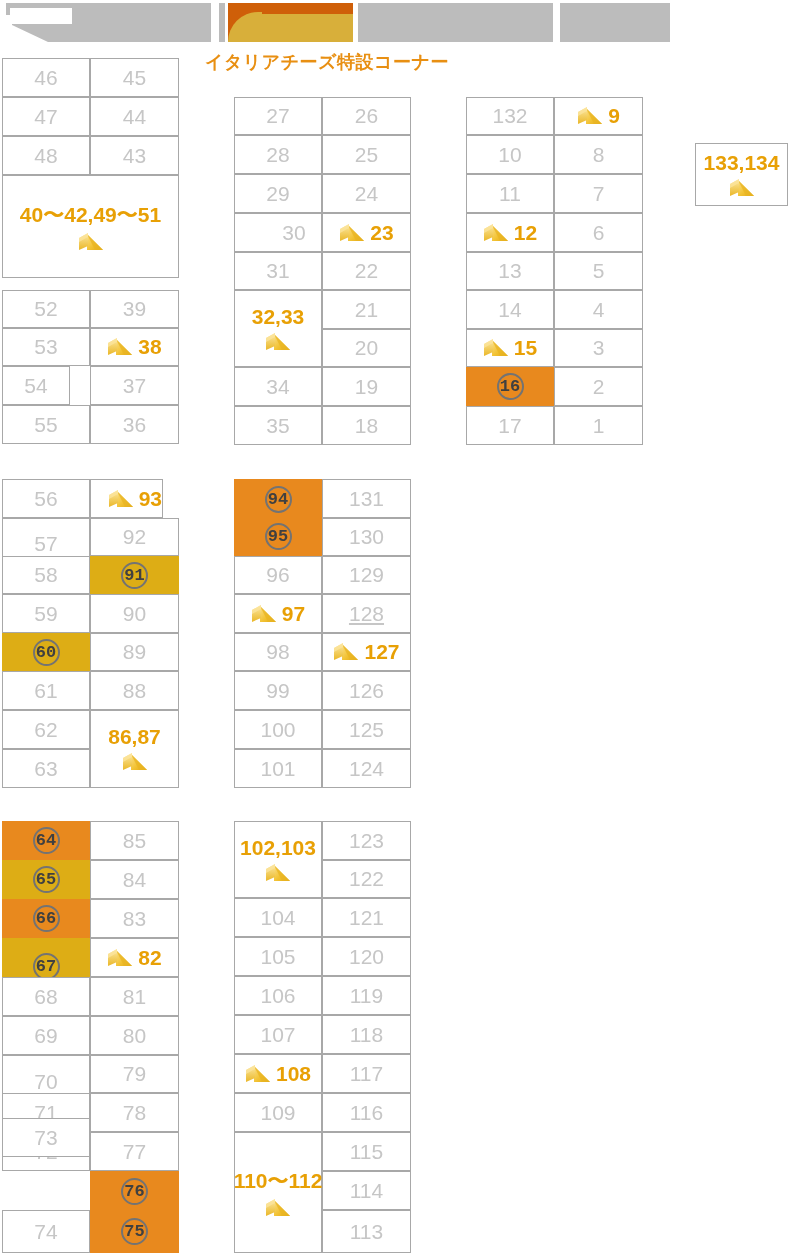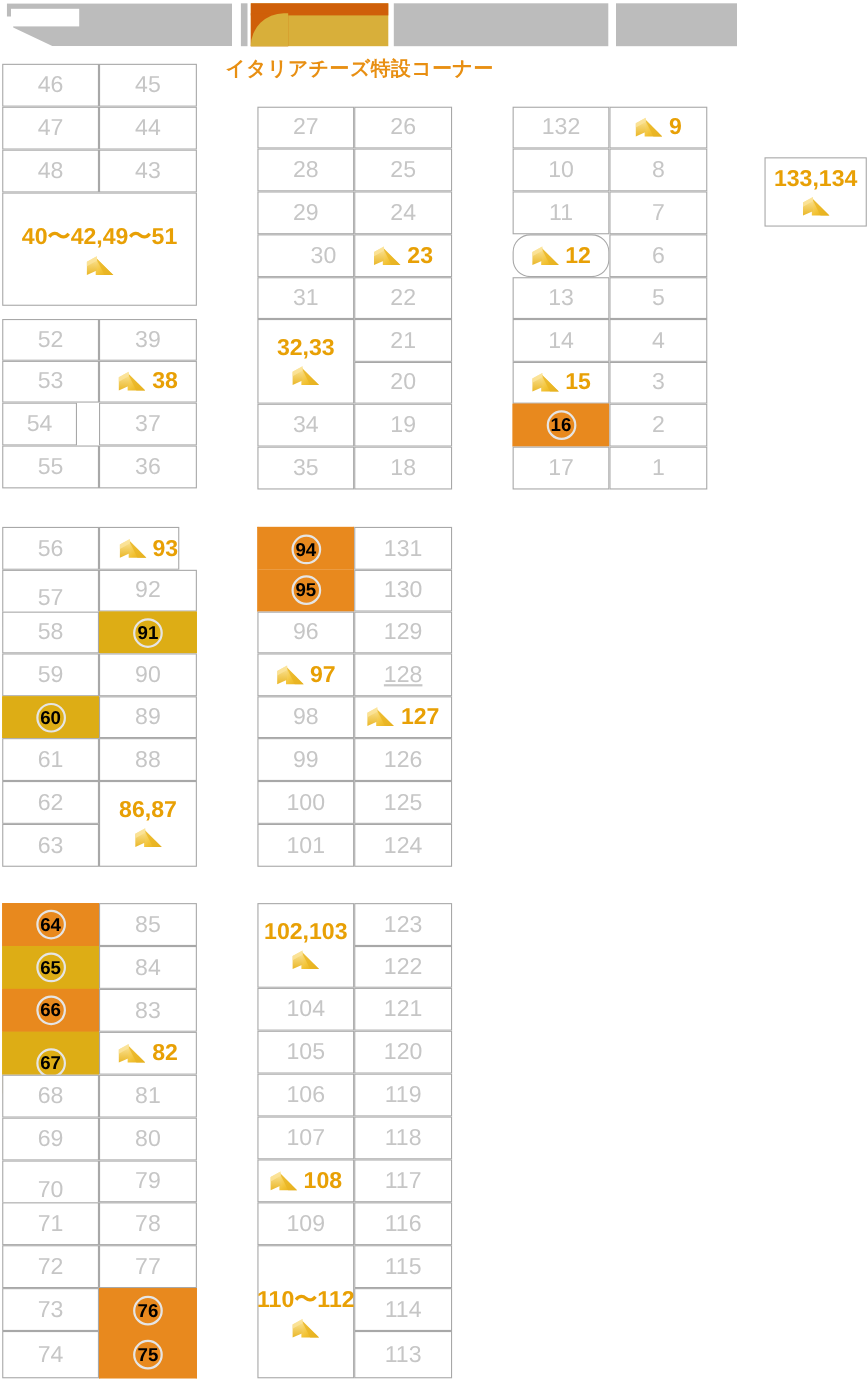--- a/index.html
+++ b/index.html
@@ -32,22 +32,22 @@
   .cell{position:absolute;box-sizing:border-box;border:1px solid #a8a8a8;
     background:#ffffff;display:flex;align-items:center;justify-content:center;
     font-size:21px;color:#c6c6c6;font-weight:normal;}
   .cell.hi{color:#e8a005;font-weight:bold;}
   .cell.sel{background:#e8891e;color:#ffffff;border-color:#e8891e;}
   .cell.sel2{background:#ddad15;color:#ffffff;border-color:#ddad15;}
   .cell.stack{flex-direction:column;justify-content:center;gap:2px;}
   .inner-row{display:flex;align-items:center;justify-content:center;gap:5px;}
 
   .circ{display:inline-flex;align-items:center;justify-content:center;
-    width:27px;height:27px;border:2px solid #e5e5e5;border-radius:50%;
-    font-size:17px;font-weight:bold;color:#000000;line-height:1;box-sizing:border-box;}
+    width:27px;height:27px;border:2px solid #737373;border-radius:50%;
+    font-size:17px;font-weight:bold;color:#404040;line-height:1;box-sizing:border-box;font-family:Liberation Mono, monospace;}
   .lbl-hi{font-size:21px;font-weight:bold;color:#e8a005;white-space:nowrap;}
   .lbl-big{font-size:21px;font-weight:bold;color:#e8a005;white-space:nowrap;}
   .num{white-space:nowrap;}
 
   .cheese{display:inline-block;width:26px;height:22px;flex:none;position:relative;}
   .cheese svg{display:block;width:26px;height:22px;}
 </style>
 </head>
 <body>
 
@@ -274,21 +274,21 @@
     </div>
     <div class="cell" style="left: 554px; top: 135px; width: 89px; height: 39px;">
       <span class="num">8</span>
     </div>
     <div class="cell" style="left: 466px; top: 174px; width: 88px; height: 39px;">
       <span class="num">11</span>
     </div>
     <div class="cell" style="left: 554px; top: 174px; width: 89px; height: 39px;">
       <span class="num">7</span>
     </div>
-    <div class="cell hi" style="left: 466px; top: 213px; width: 88px; height: 39px; border-radius: 16px;">
+    <div class="cell hi" style="left: 466px; top: 213px; width: 88px; height: 39px;">
       <span class="inner-row">
         <span class="cheese">
           <svg viewBox="0 0 26 22" xmlns="http://www.w3.org/2000/svg">
             <defs>
               <linearGradient id="cg1" x1="0" y1="0" x2="1" y2="1">
                 <stop offset="0%" stop-color="#fbe08a"></stop>
                 <stop offset="55%" stop-color="#f2c233"></stop>
                 <stop offset="100%" stop-color="#e0a614"></stop>
               </linearGradient>
               <linearGradient id="cg2" x1="0" y1="0" x2="0" y2="1">
@@ -624,21 +624,21 @@
     </div>
     <div class="cell" style="left: 90px; top: 1093px; width: 89px; height: 39px;">
       <span class="num">78</span>
     </div>
     <div class="cell" style="left: 2px; top: 1132px; width: 88px; height: 39px;">
       <span class="num">72</span>
     </div>
     <div class="cell" style="left: 90px; top: 1132px; width: 89px; height: 39px;">
       <span class="num">77</span>
     </div>
-    <div class="cell" style="left: 2px; top: 1171px; width: 88px; height: 39px;">
+    <div class="cell" style="left: 2px; top: 1118px; width: 88px; height: 39px;">
       <span class="num">73</span>
     </div>
     <div class="cell sel" style="left: 90px; top: 1171px; width: 89px; height: 39px; border-bottom: none;">
       <span class="circ">76</span>
     </div>
     <div class="cell" style="left: 2px; top: 1210px; width: 88px; height: 43px;">
       <span class="num">74</span>
     </div>
     <div class="cell sel" style="left: 90px; top: 1210px; width: 89px; height: 43px; border-top: none;">
       <span class="circ">75</span>

